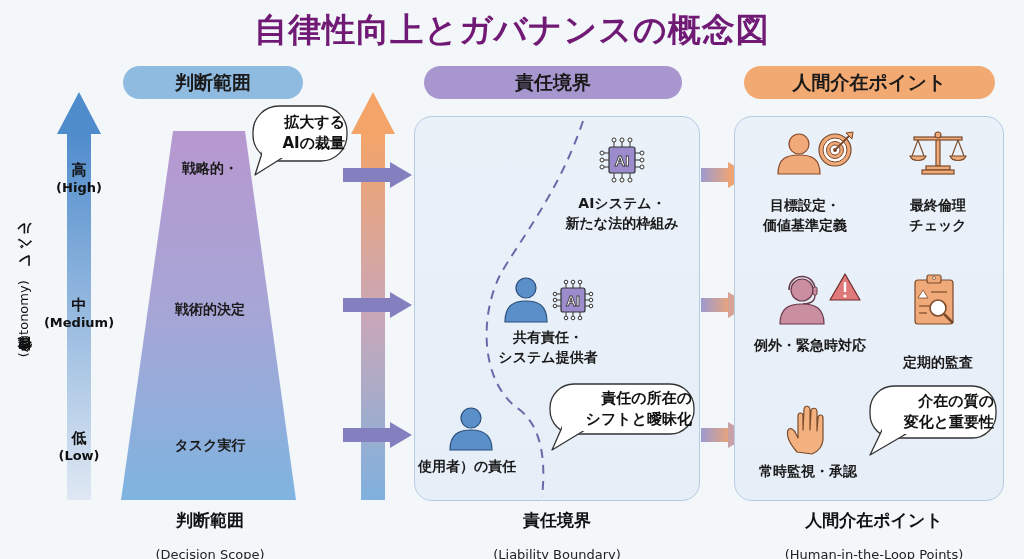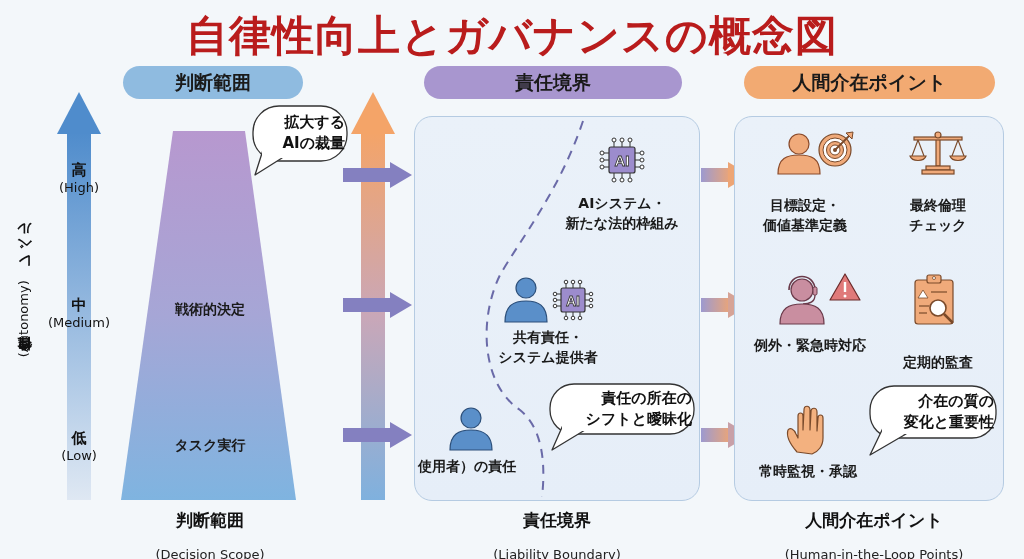--- a/index.html
+++ b/index.html
@@ -6,38 +6,38 @@
   html, body { width: 1024px; height: 559px; overflow: hidden; }
   body {
     background: #f3f7fa;
     font-family: "DejaVu Sans", "Liberation Sans", sans-serif;
     color: #111;
     position: relative;
   }
   .abs { position: absolute; }
   .title {
     left: 0; width: 1024px; top: 8px; text-align: center;
-    font-size: 42px; font-weight: bold; letter-spacing: 1px; color: #b91c1c;
+    font-size: 33px; font-weight: bold; letter-spacing: 1px; color: #701a75;
   }
   .pill {
     height: 33px; border-radius: 17px; text-align: center;
     font-size: 19px; font-weight: bold; line-height: 33px; color: #1a1a1a;
   }
   .pill-blue { left: 123px; top: 66px; width: 180px; background: #8fbbe0; }
   .pill-purple { left: 424px; top: 66px; width: 258px; background: #a896cf; }
   .pill-orange { left: 744px; top: 66px; width: 251px; background: #f2aa72; }
 
   .axis-label {
     left: 4px; top: 165px; width: 40px; height: 260px;
     writing-mode: vertical-rl; transform: rotate(180deg);
     font-size: 14px; font-weight: bold; text-align: center; line-height: 40px;
   }
   .axis-label .en { font-weight: normal; font-size: 13px; }
   .level { text-align: center; width: 80px; font-size: 15px; font-weight: bold; line-height: 17px; }
-  .level .en { font-weight: normal; font-size: 13px; display: block; }
+  .level .en { font-weight: bold; font-size: 13px; display: block; }
 
   .panel {
     border: 1.5px solid #b5cbe2; border-radius: 18px;
     background: linear-gradient(180deg, #eaf1f9, #e6eef8);
   }
   .panel-liab { left: 414px; top: 116px; width: 286px; height: 385px; }
   .panel-hitl { left: 734px; top: 116px; width: 270px; height: 385px; }
 
   .ctext { text-align: center; font-size: 14px; font-weight: bold; line-height: 20px; color: #1a1a1a; }
   .foot { text-align: center; }
@@ -281,20 +281,21 @@
 <div class="abs level" style="left:39px;top:297px">
   <span>中</span>
   <span class="en">(Medium)</span>
 </div>
 <div class="abs level" style="left:39px;top:430px">
   <span>低</span>
   <span class="en">(Low)</span>
 </div>
 
 <div class="abs ctext" style="left:150px;top:158px;width:120px">
+  <div>戦略的・</div>
 </div>
 <div class="abs ctext" style="left:150px;top:299px;width:120px">戦術的決定</div>
 <div class="abs ctext" style="left:150px;top:435px;width:120px">タスク実行</div>
 
 <div class="abs bubble-text" style="left:255px;top:112px;width:90px">
   <div>拡大する</div>
   <div>AIの裁量</div>
 </div>
 
 <div class="abs ctext" style="left:552px;top:193px;width:140px">

